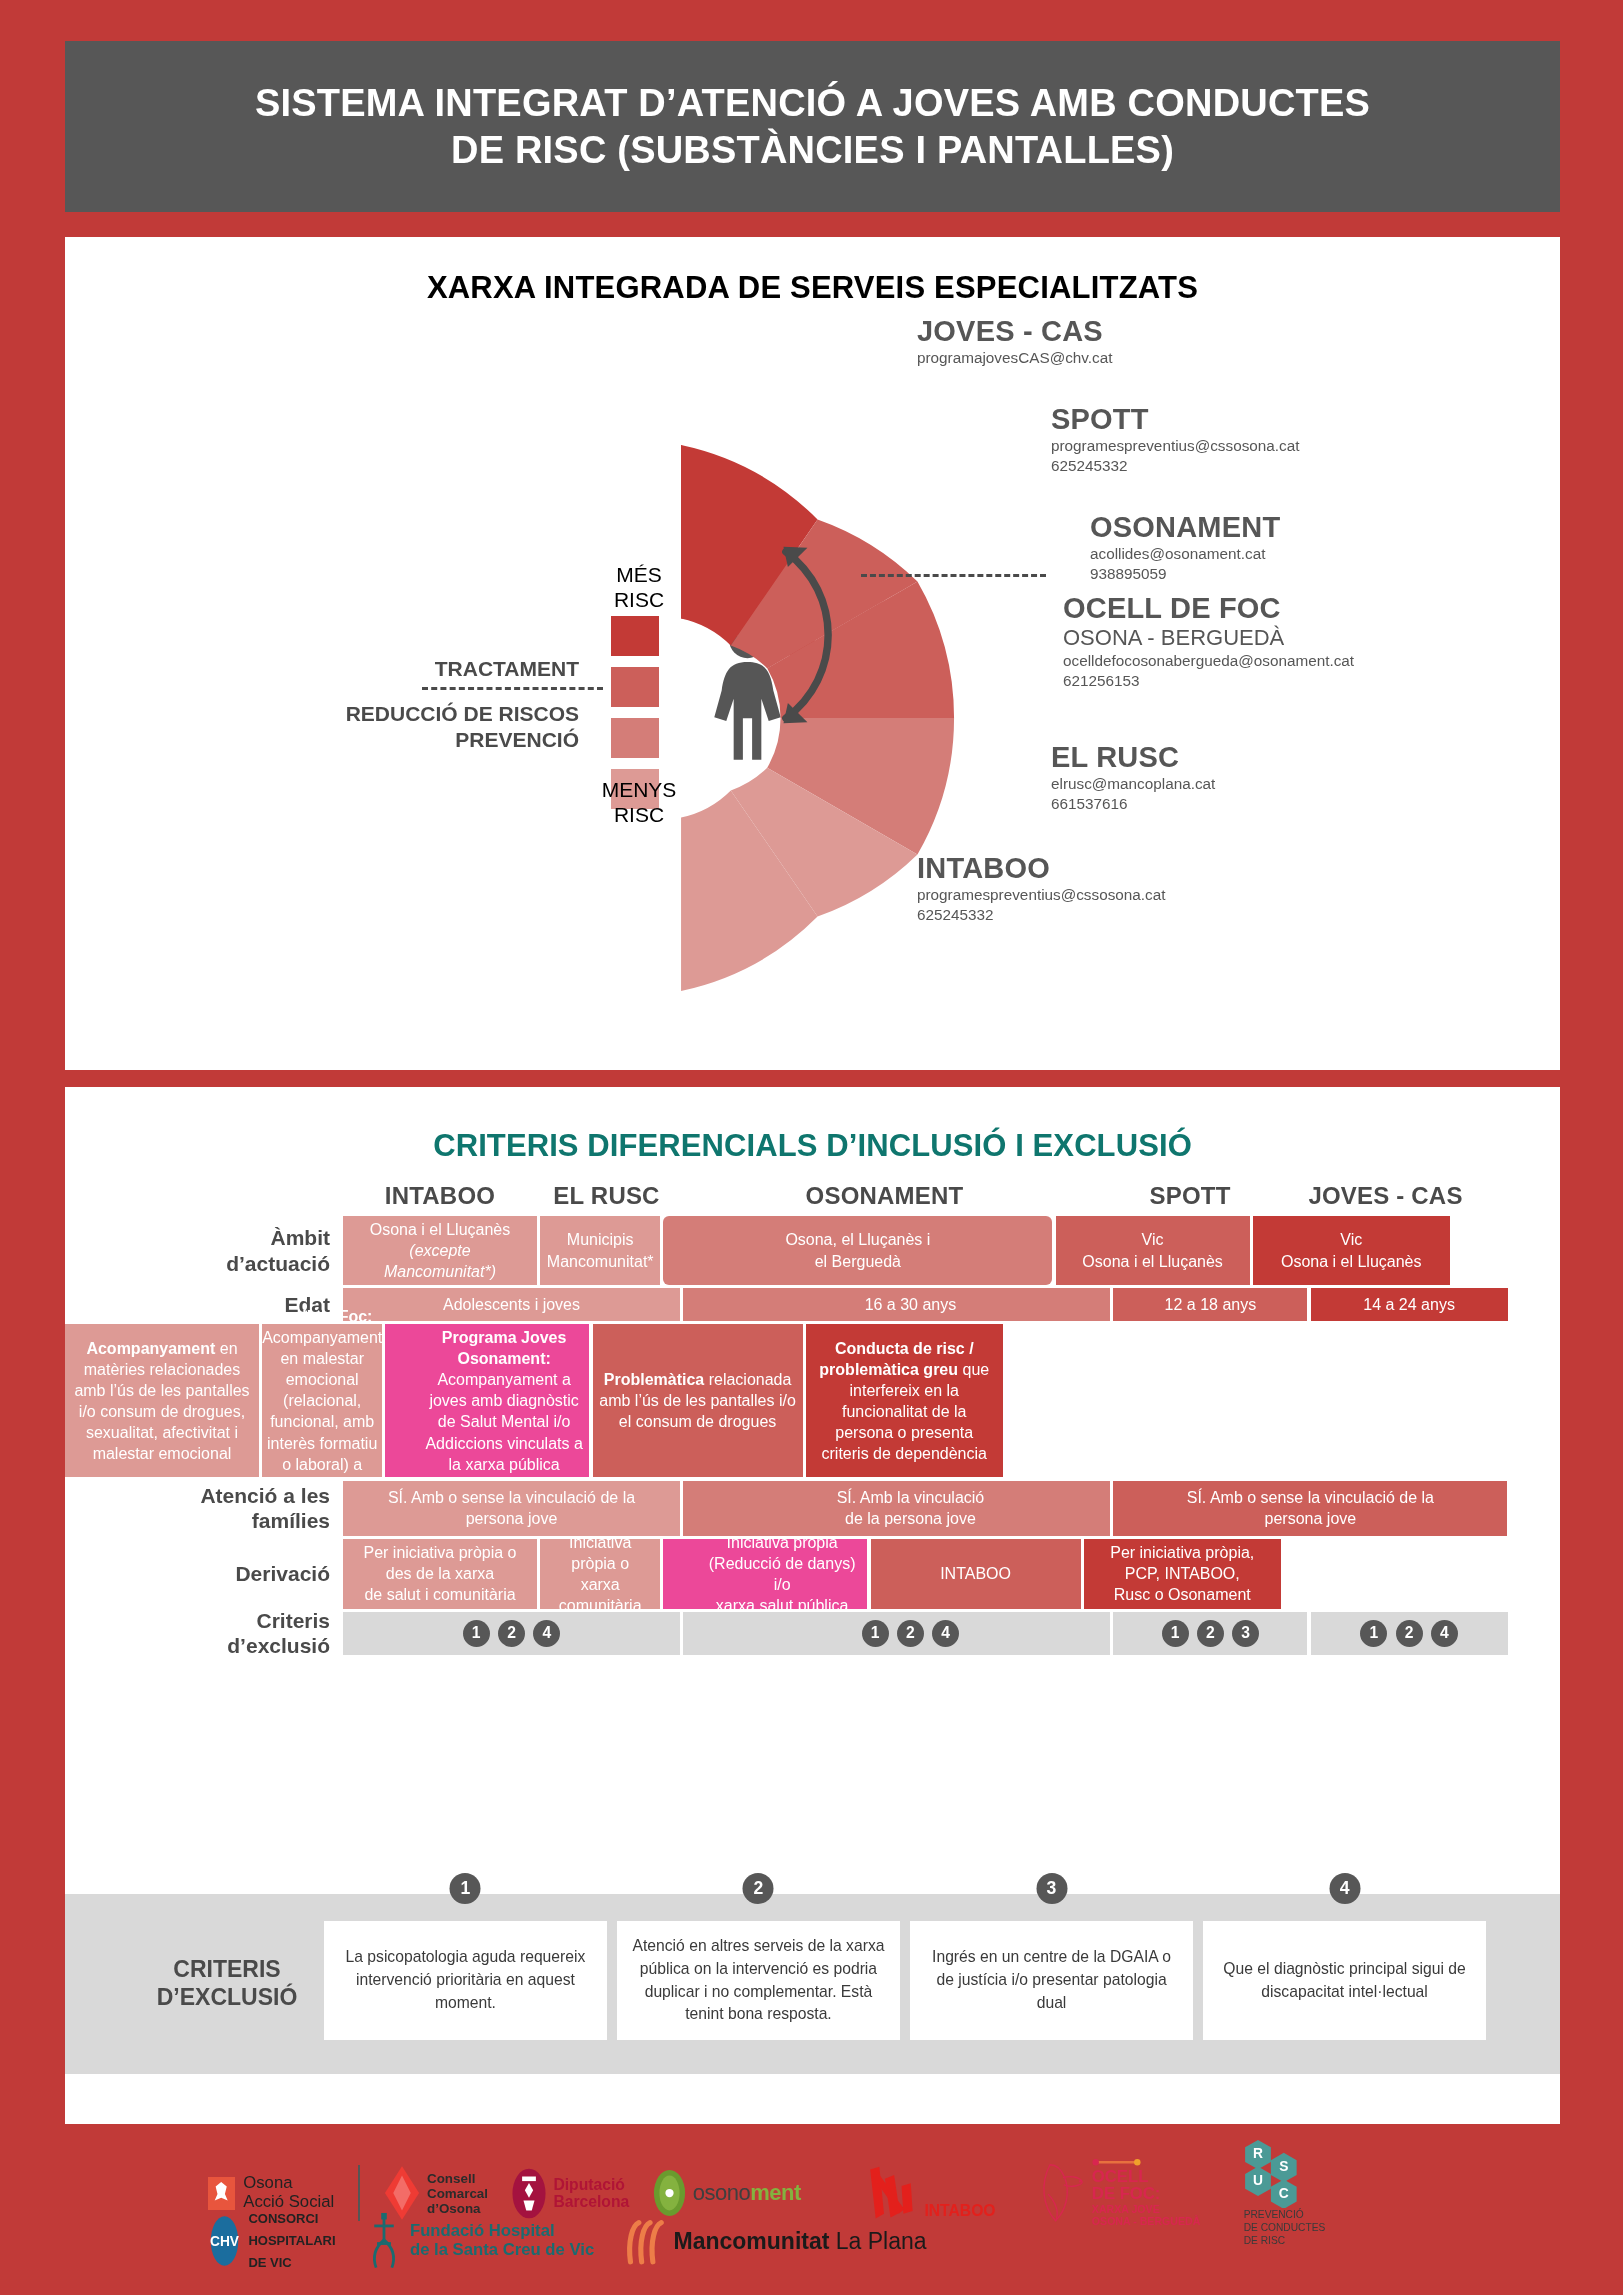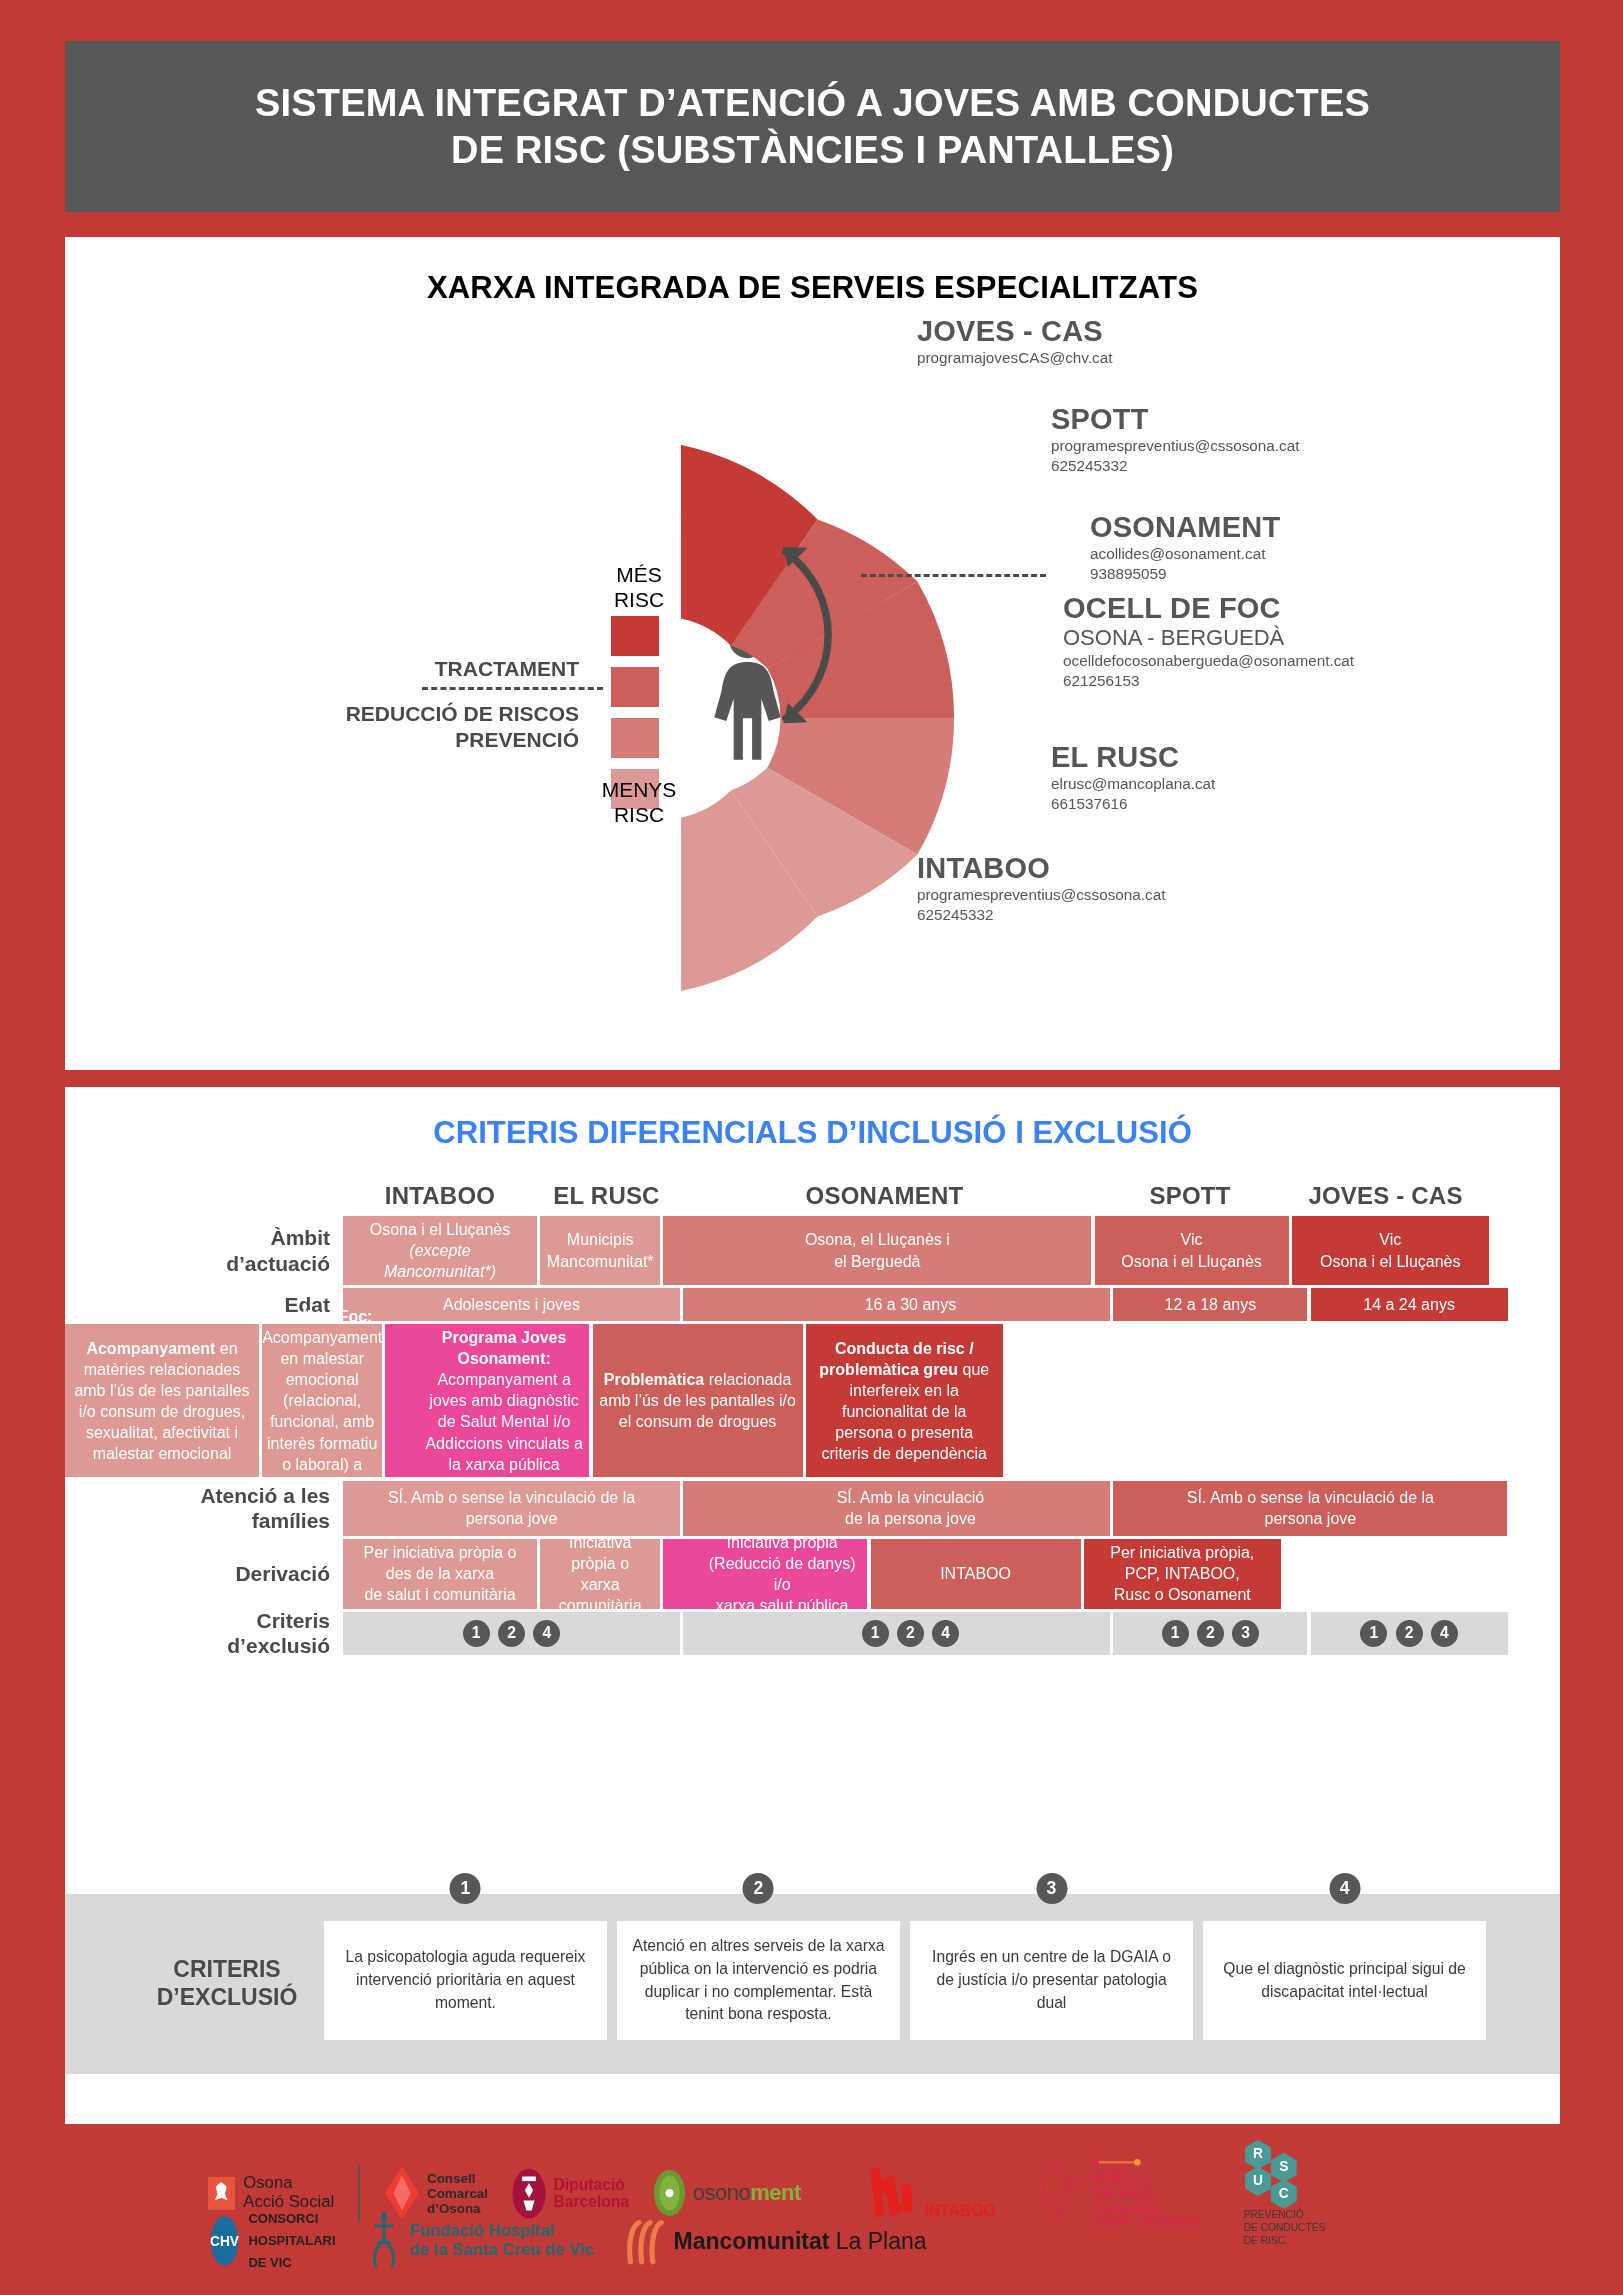--- a/index.html
+++ b/index.html
@@ -62,22 +62,22 @@
   .svc .name { font-weight: bold; letter-spacing: 0.2px; }
   .svc .sub { font-weight: normal; }
   .svc .meta { line-height: 1.3; }
 
   
   .panel-table {
     position: absolute; left: 65px; top: 1087px; width: 1495px; height: 1037px;
     background: #ffffff;
   }
   .table-title {
-    text-align: center; font-weight: bold; font-size: 31px; color: #3b82f6;
-    padding-top: 28px; letter-spacing: 0.1px;
+    text-align: center; font-weight: bold; font-size: 31px; color: #0f766e;
+    padding-top: 41px; letter-spacing: 0.1px;
   }
 
   .grid { position: absolute; left: 0; top: 69px; width: 1495px; }
   .col-head-row { display: flex; height: 60px; align-items: flex-end; padding-bottom: 6.5px; }
   .rowlabel-cell { width: 278px; flex: none; }
   .col-head {
     text-align: center; font-weight: bold; font-size: 24px; color: #4a4a4a;
     letter-spacing: 0.2px;
   }
   .ch-intaboo { width: 194px; }
@@ -95,21 +95,21 @@
   .cells { display: flex; flex: 1; gap: 3.2px; }
   .cell {
     color: #fff; font-size: 16px; line-height: 1.32; text-align: center;
     display: flex; align-items: center; justify-content: center;
     padding: 6.5px 6.5px;
   }
   .cell b { font-weight: bold; }
   .cell i { font-style: italic; }
   .c-intaboo { width: 194px; flex: none; background: #dd9a95; }
   .c-rusc    { width: 120px; flex: none; background: #dd9a95; }
-  .c-osona   { width: 428px; flex: none; background: #d47d78; }
+  .c-osona   { width: 389px; flex: none; background: #d47d78; border-radius: 6px; }
   .c-osona-a { width: 204px; flex: none; background: #ec4899; padding-left: 40px; }
   .c-osona-b { width: 210px; flex: none; background: #cc5f5a; }
   .c-spott   { width: 194px; flex: none; background: #cc5f5a; }
   .c-joves   { width: 197px; flex: none; background: #c33a36; }
   .span-intaboo-rusc { width: 337px; flex: none; background: #dd9a95; }
   .span-osona-full   { width: 427px; flex: none; background: #d47d78; padding-left: 34px; }
   .span-spott-joves  { width: 394px; flex: none; background: #cc5f5a; }
   .span-excl { background: #d9d9d9; }
 
   .badges { display: flex; gap: 8.3px; justify-content: center; align-items: center; }

